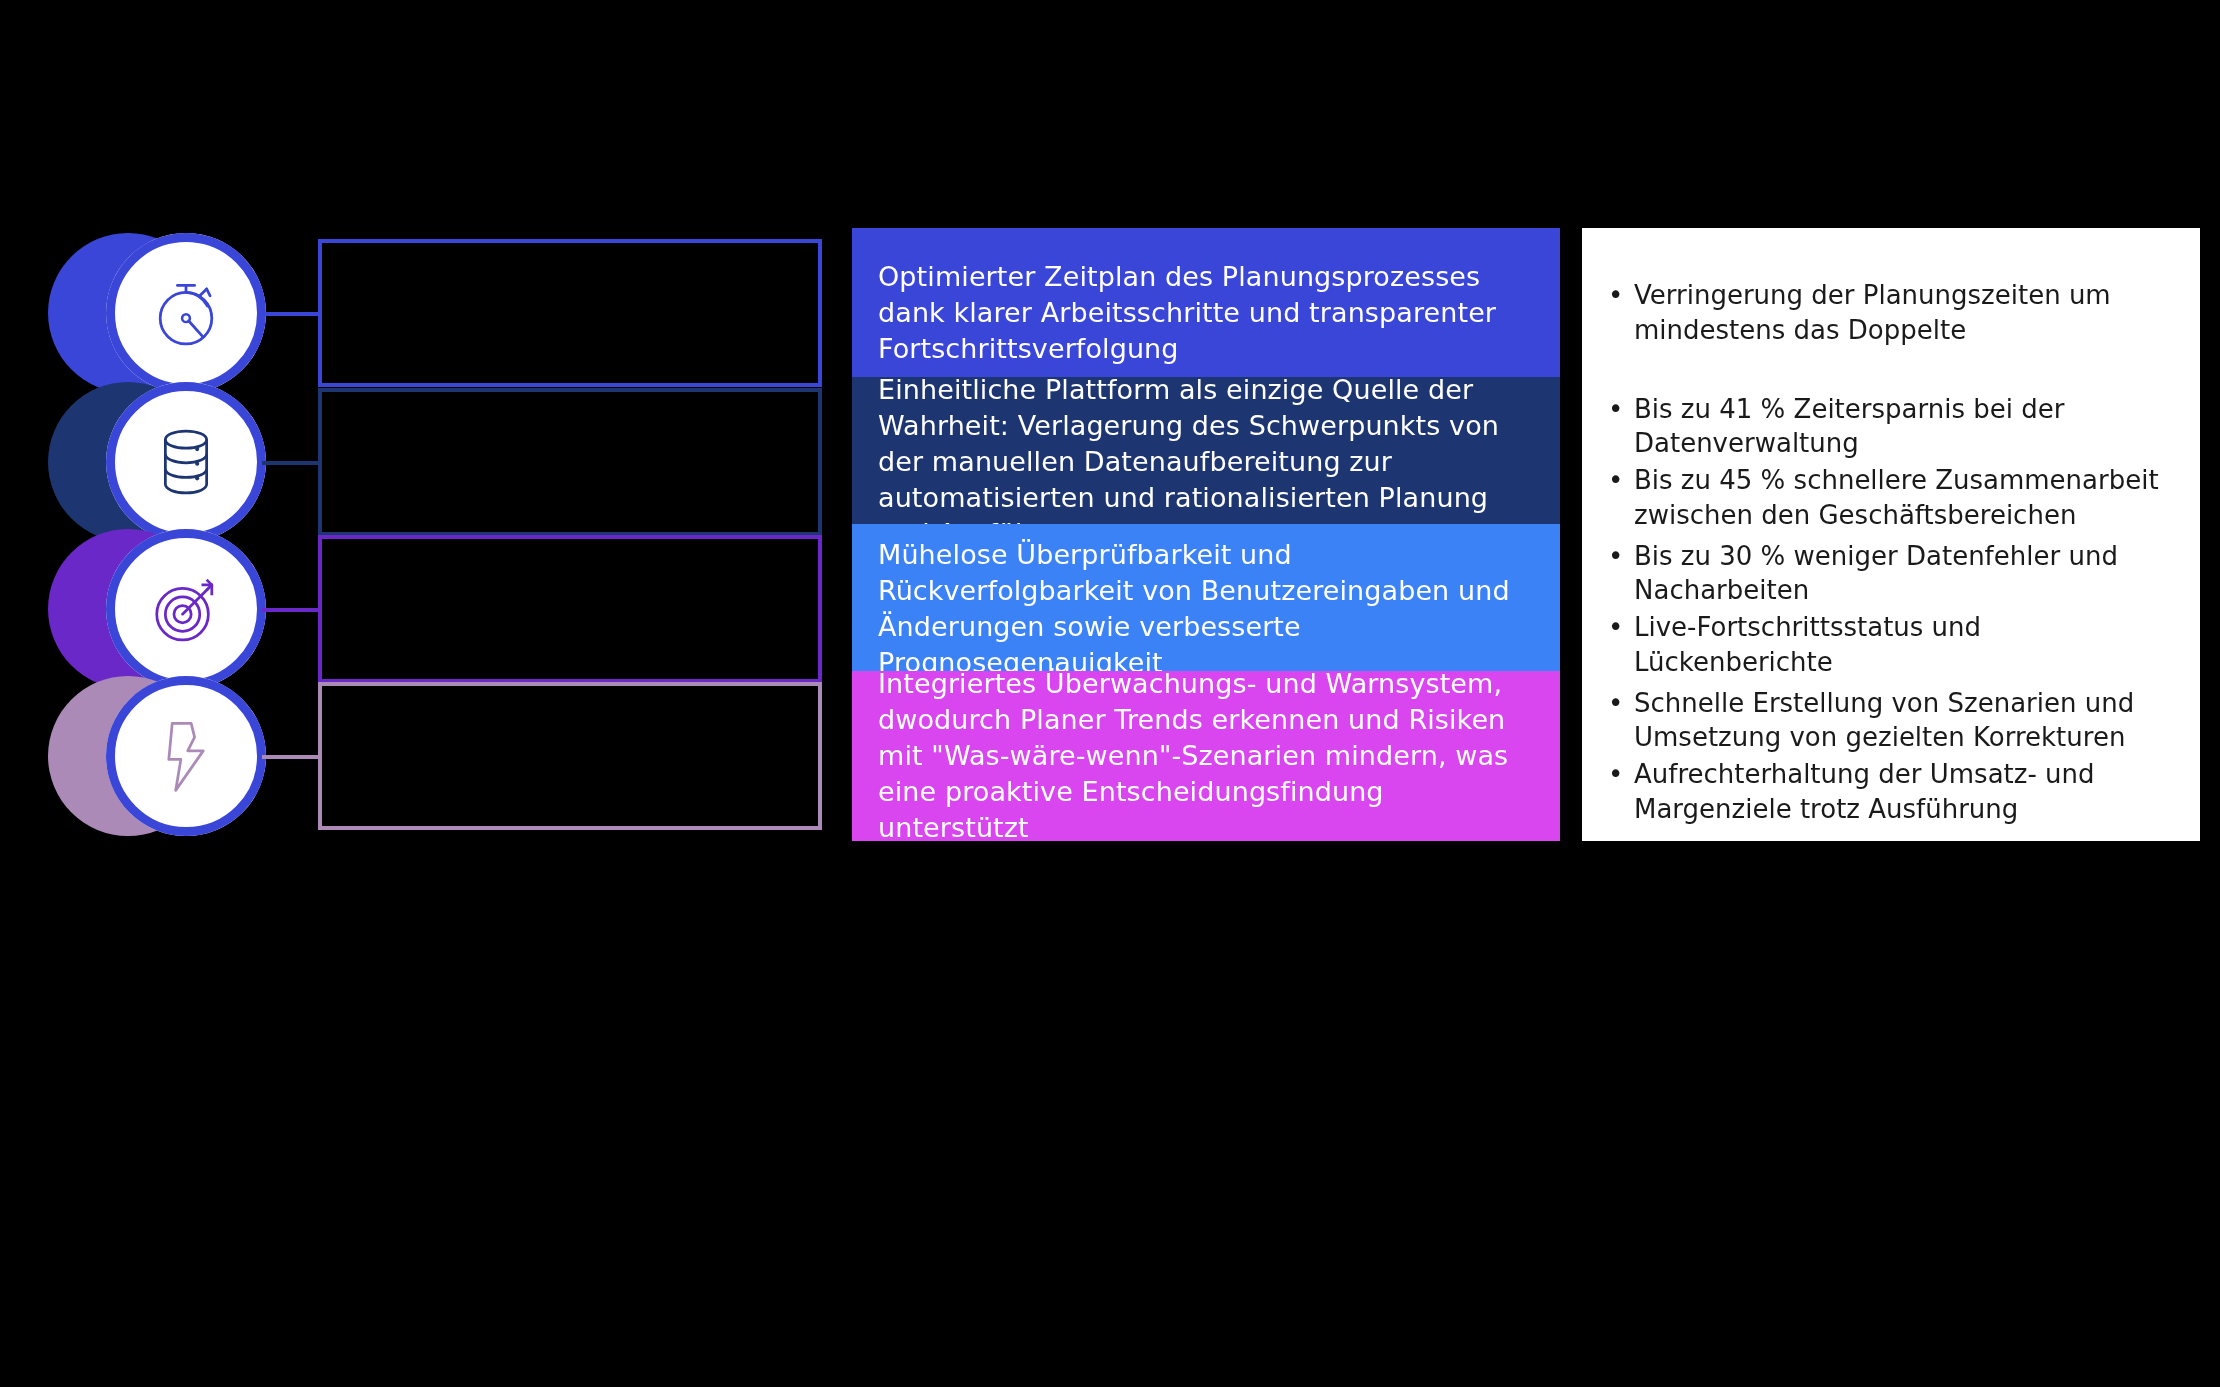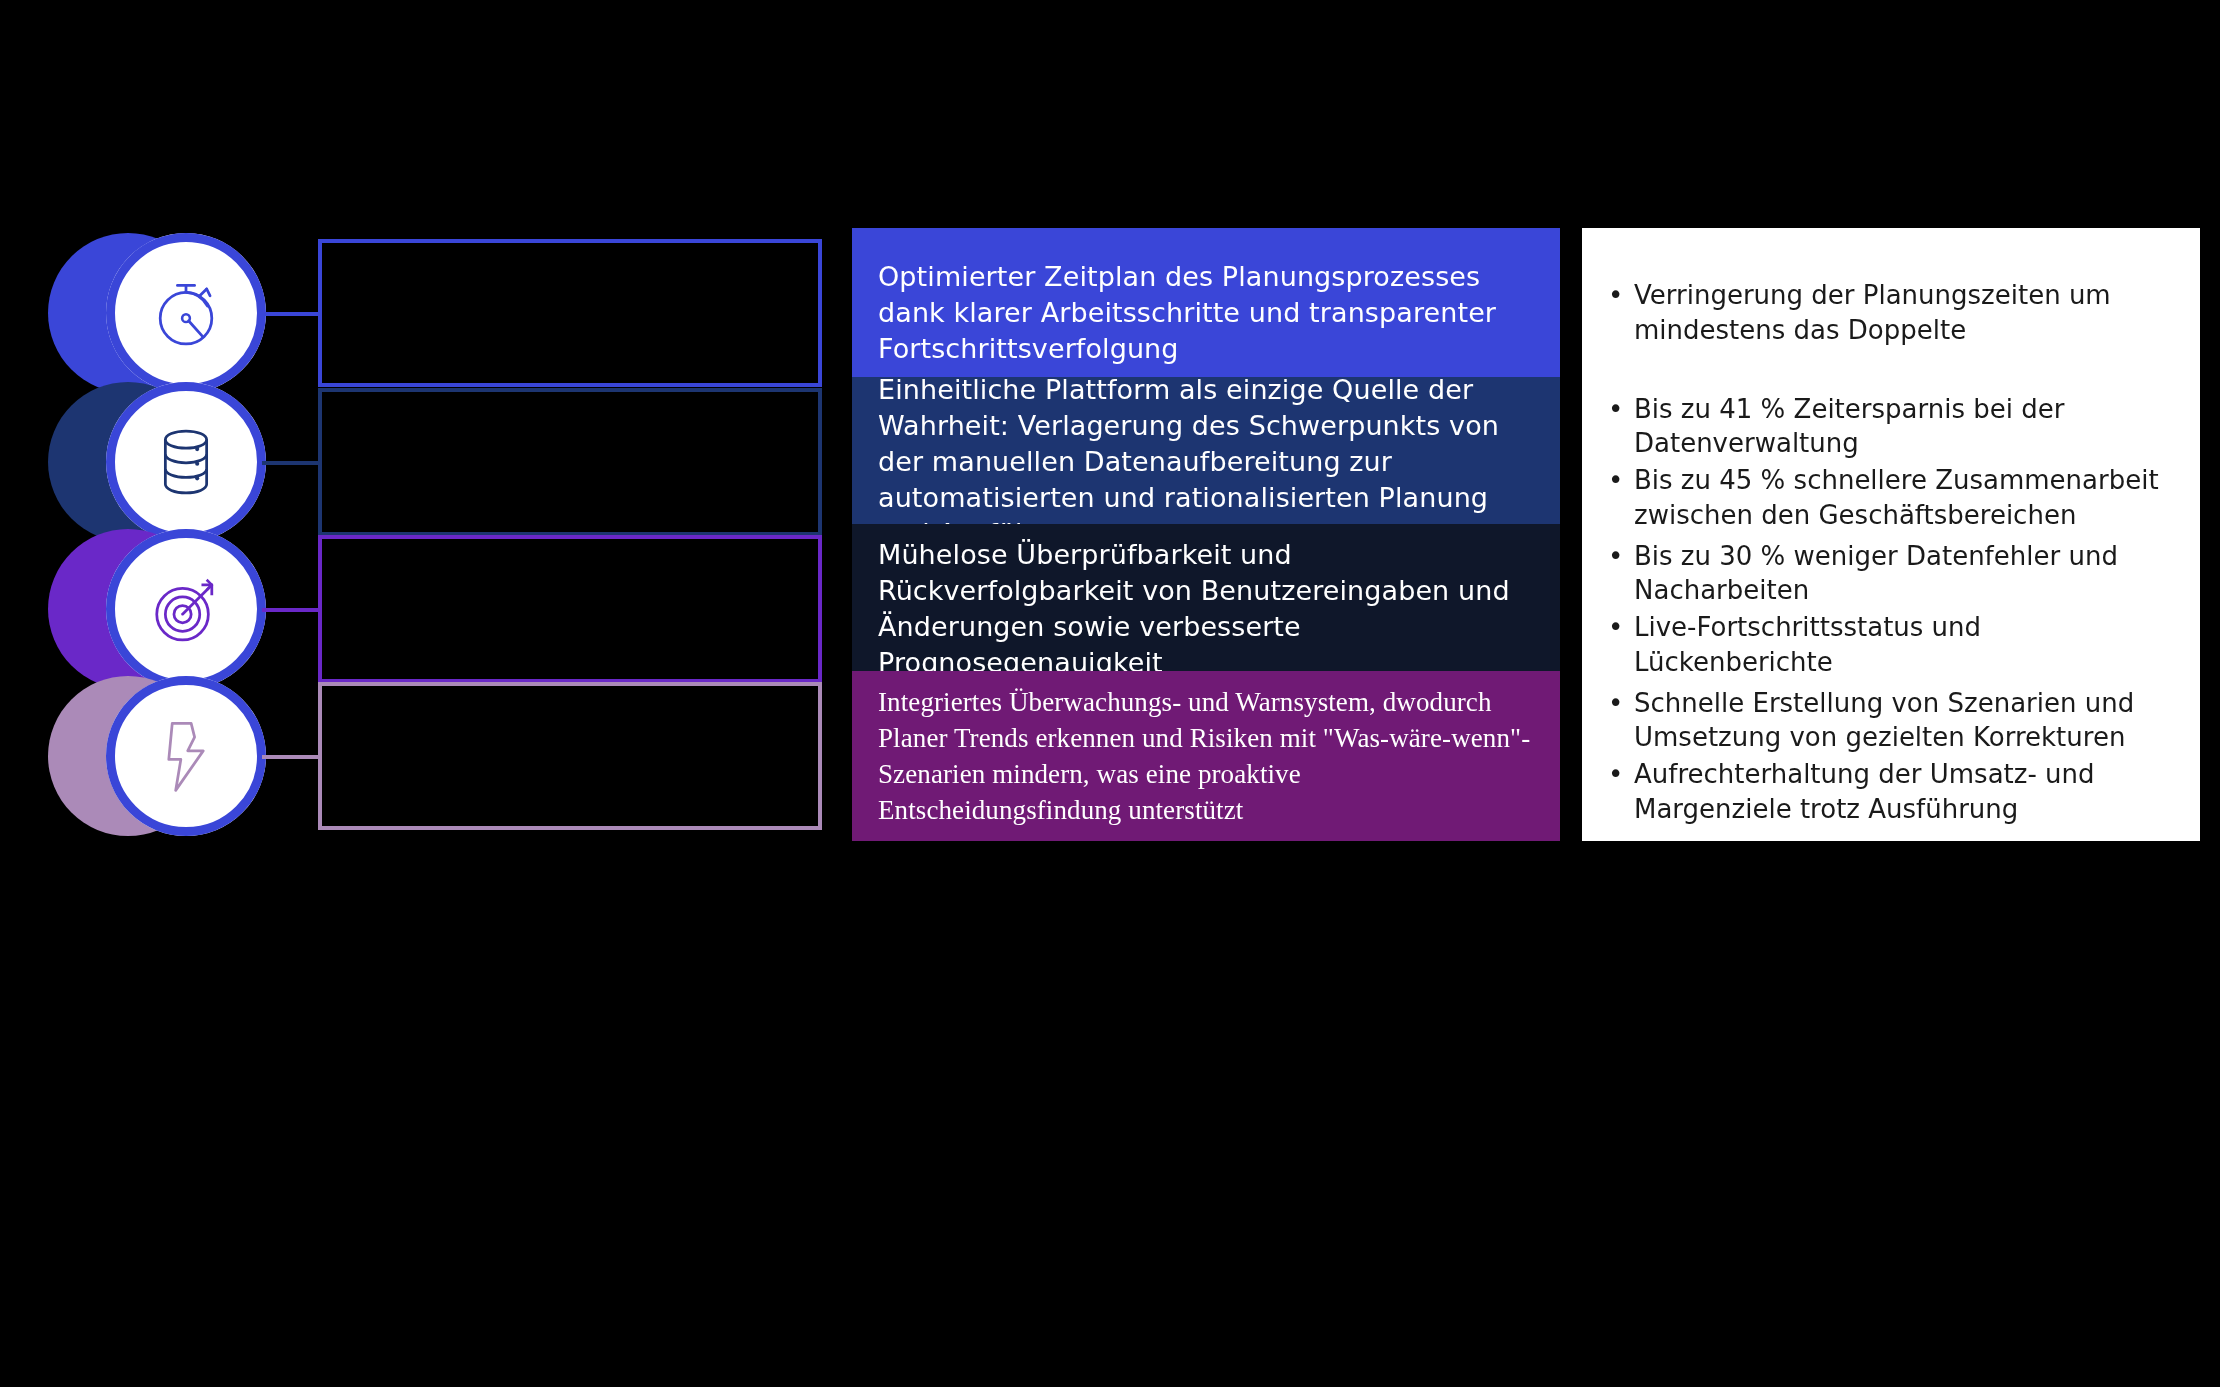--- a/index.html
+++ b/index.html
@@ -239,21 +239,21 @@
           <circle cx="46" cy="56" r="20" stroke-width="3.2" fill="none"></circle>
           <circle cx="46" cy="56" r="10" stroke-width="3.2" fill="none"></circle>
           <line x1="46" y1="56" x2="80" y2="22" stroke-width="3.2" stroke-linecap="round"></line>
           <path d="M68 22 L80 22 L80 34" stroke-width="3.2" fill="none" stroke-linejoin="round"></path>
           <path d="M74 16 L80 22 L74 28" stroke-width="3" fill="none" stroke-linejoin="round"></path>
         </svg>
       </div>
     </div>
     <div class="connector" style="background: rgb(106, 40, 200);"></div>
     <div class="outline-box" style="border-color: rgb(106, 40, 200);"></div>
-    <div class="statement" style="background: #0f172a;">
+    <div class="statement" style="background: #3b82f6;">
       <p>Mühelose Überprüfbarkeit und Rückverfolgbarkeit von Benutzereingaben und Änderungen sowie verbesserte Prognosegenauigkeit</p>
     </div>
     <div class="benefits">
       <ul>
         <li><span class="bullet">•</span><span>Bis zu 30 % weniger Datenfehler und Nacharbeiten</span></li>
         <li><span class="bullet">•</span><span>Live-Fortschrittsstatus und Lückenberichte</span></li>
       </ul>
     </div>
   </div>
 
@@ -262,21 +262,21 @@
       <div class="circle-back" style="background: rgb(171, 138, 184);"></div>
       <div class="circle-front">
         <div class="ring" style="border-color: rgb(58, 70, 216);"></div>
         <svg class="icon-glyph" viewBox="0 0 100 100" fill="none" stroke="#ab8ab8" style="color: rgb(171, 138, 184);">
           <path d="M56 12 H34 L30 54 H44 L38 90 L70 44 H52 L60 28 Z" stroke-width="3.2" fill="none" stroke-linejoin="round"></path>
         </svg>
       </div>
     </div>
     <div class="connector" style="background: rgb(171, 138, 184);"></div>
     <div class="outline-box" style="border-color: rgb(171, 138, 184);"></div>
-    <div class="statement" style="background: #701a75; font-family: Liberation Serif, serif;">
+    <div class="statement" style="background: #d946ef;">
       <p>Integriertes Überwachungs- und Warnsystem, dwodurch Planer Trends erkennen und Risiken mit "Was-wäre-wenn"-Szenarien mindern, was eine proaktive Entscheidungsfindung unterstützt</p>
     </div>
     <div class="benefits">
       <ul>
         <li><span class="bullet">•</span><span>Schnelle Erstellung von Szenarien und Umsetzung von gezielten Korrekturen</span></li>
         <li><span class="bullet">•</span><span>Aufrechterhaltung der Umsatz- und Margenziele trotz Ausführung</span></li>
       </ul>
     </div>
   </div>
 

